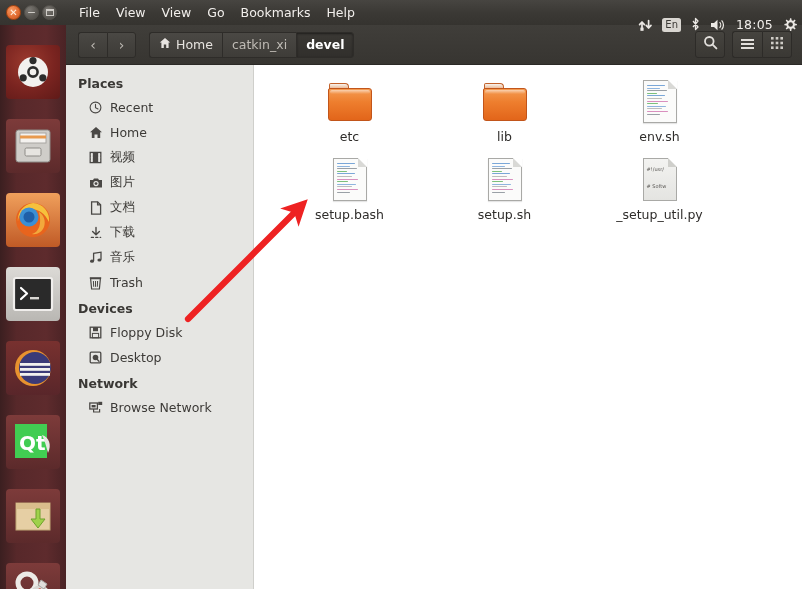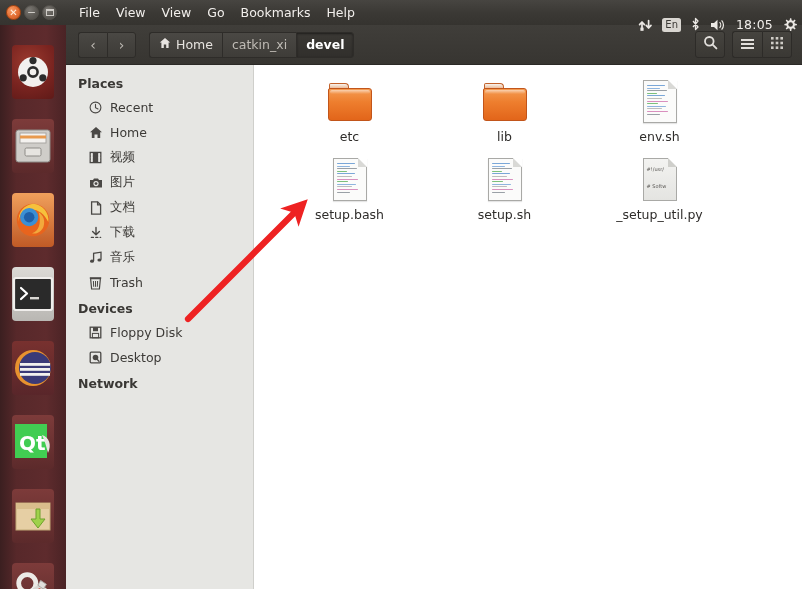--- a/index.html
+++ b/index.html
@@ -52,21 +52,21 @@
   }
   #tray-clock { font-size: 12.5px; color: #f2efec; letter-spacing: 0.2px; }
 
   
   #launcher {
     position: absolute; left: 0; top: 25px; width: 66px; height: 564px;
     background: linear-gradient(to right, #3b1f20 0%, #57282a 25%, #5e2b2d 70%, #4a2325 100%);
     z-index: 30; overflow: hidden;
   }
   .launcher-icon {
-    position: relative; width: 42px; height: 54px; margin: 20px auto 0 auto;
+    position: relative; width: 54px; height: 54px; margin: 20px auto 0 auto;
     border-radius: 4px; overflow: hidden;
     display: flex; align-items: center; justify-content: center;
   }
   .launcher-icon.active::before {
     content: ''; position: absolute; left: -6px; top: 50%; transform: translateY(-50%);
     border-top: 4px solid transparent; border-bottom: 4px solid transparent;
     border-left: 5px solid #ffffff; opacity: 0.95; z-index: 5;
   }
   .launcher-icon.active::after {
     content: ''; position: absolute; right: -6px; top: 50%; transform: translateY(-50%);
@@ -542,20 +542,31 @@
                 <rect x="1.2" y="1.2" width="10.6" height="10.6" rx="1" fill="none" stroke="#4a4845" stroke-width="1.3"></rect>
                 <circle cx="6.5" cy="6.5" r="2.8" fill="#4a4845"></circle>
                 <path d="M6.5 6.5 L10.4 10.8" stroke="#4a4845" stroke-width="1.3"></path>
               </svg>
           </span>
           <span class="side-label">Desktop</span>
         </div>
 
         <div class="side-heading" style="padding-top:6px;">Network</div>
 
+        <div class="side-row">
+          <span class="side-ico">
+            <svg width="14" height="13" viewBox="0 0 14 13">
+                <rect x="0.8" y="2" width="7.6" height="6" fill="none" stroke="#4a4845" stroke-width="1.3"></rect>
+                <rect x="2.6" y="4" width="4" height="2.4" fill="#4a4845"></rect>
+                <path d="M4.6 8 L4.6 11 L10.6 11 L10.6 8" fill="none" stroke="#4a4845" stroke-width="1.2"></path>
+                <rect x="9.2" y="0.8" width="4" height="3.2" fill="#4a4845"></rect>
+              </svg>
+          </span>
+          <span class="side-label">Browse Network</span>
+        </div>
 
       </div>
 
       <div id="content">
         <div id="icon-grid">
 
           <div class="file-cell">
             <div class="file-ico">
               <div class="folder">
                   <div class="tab"></div>

